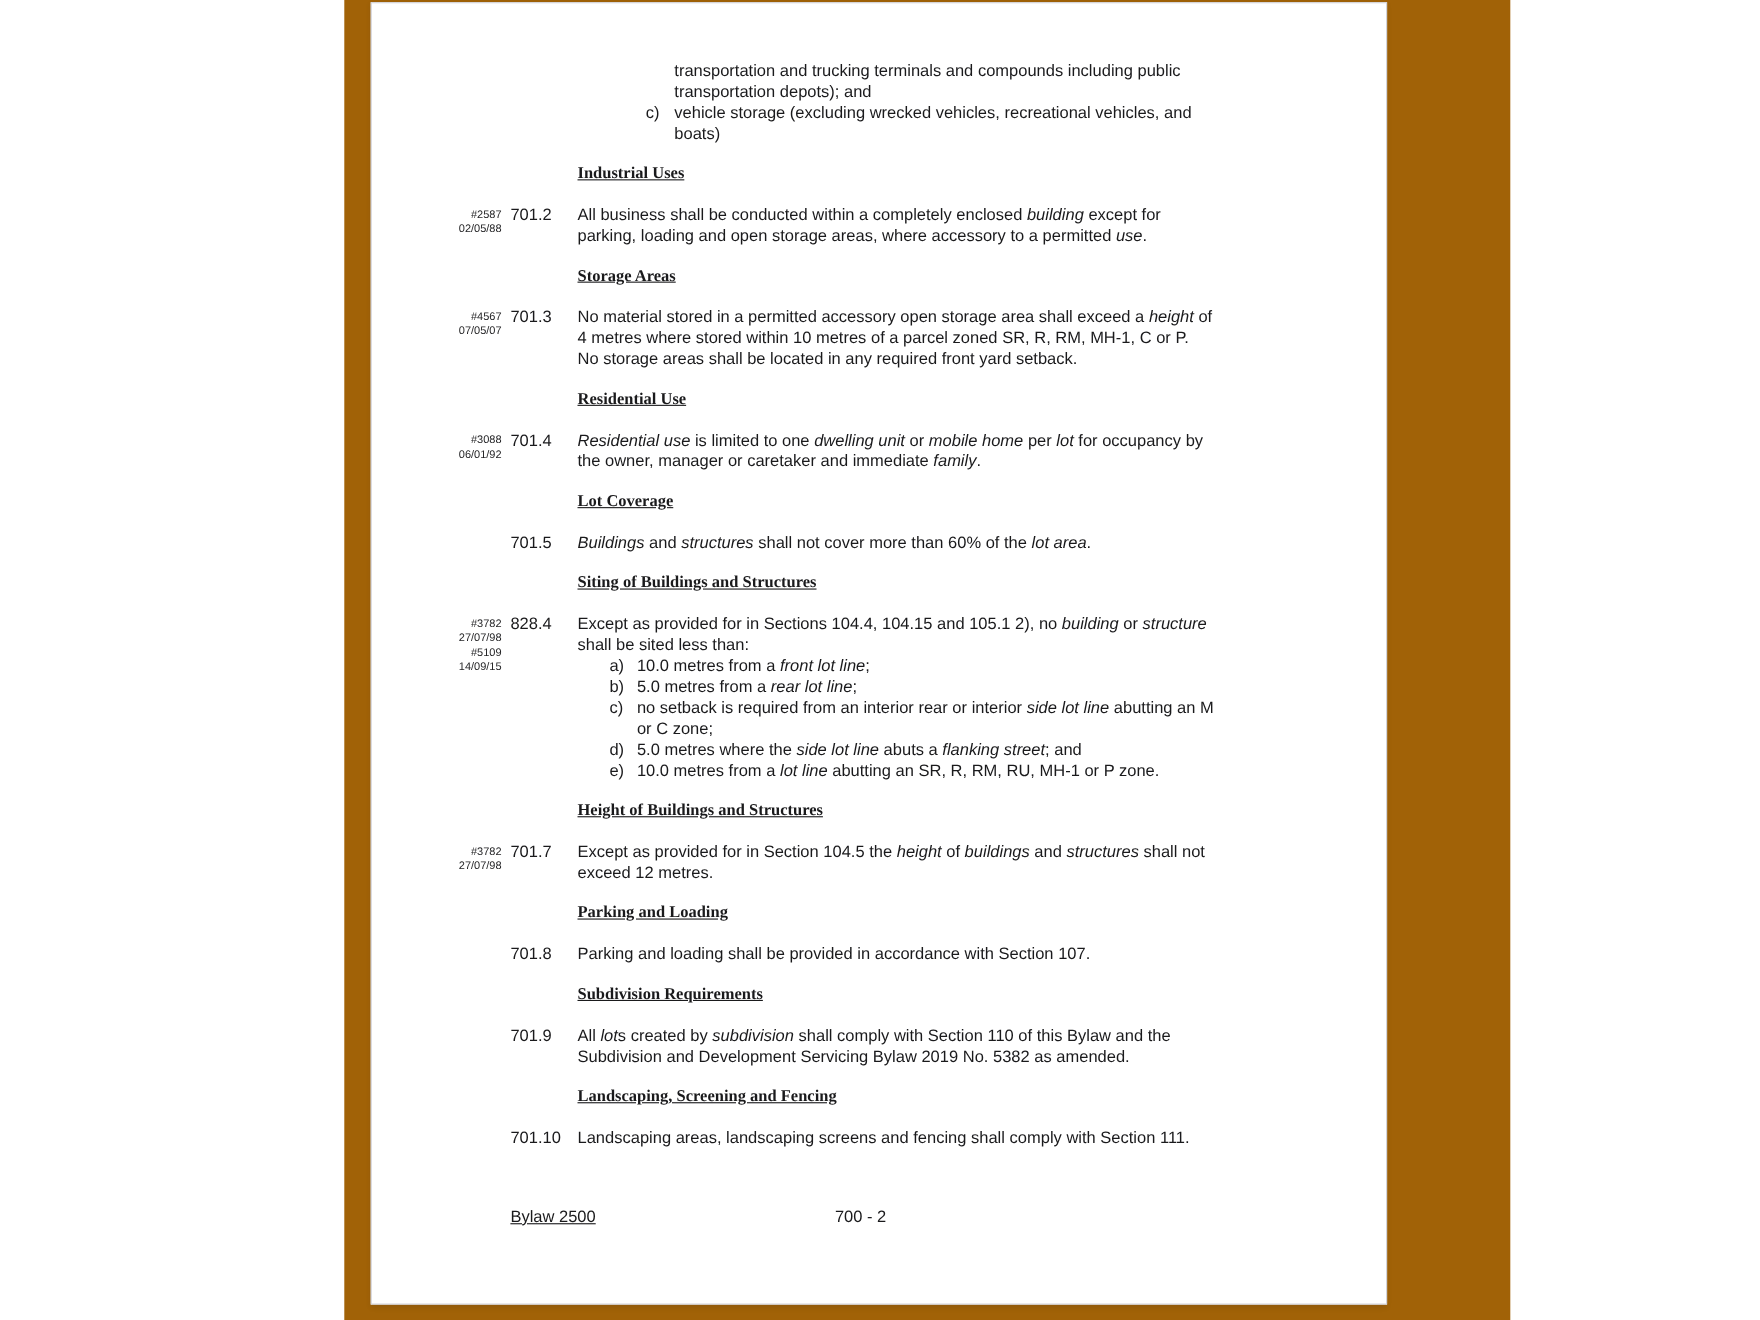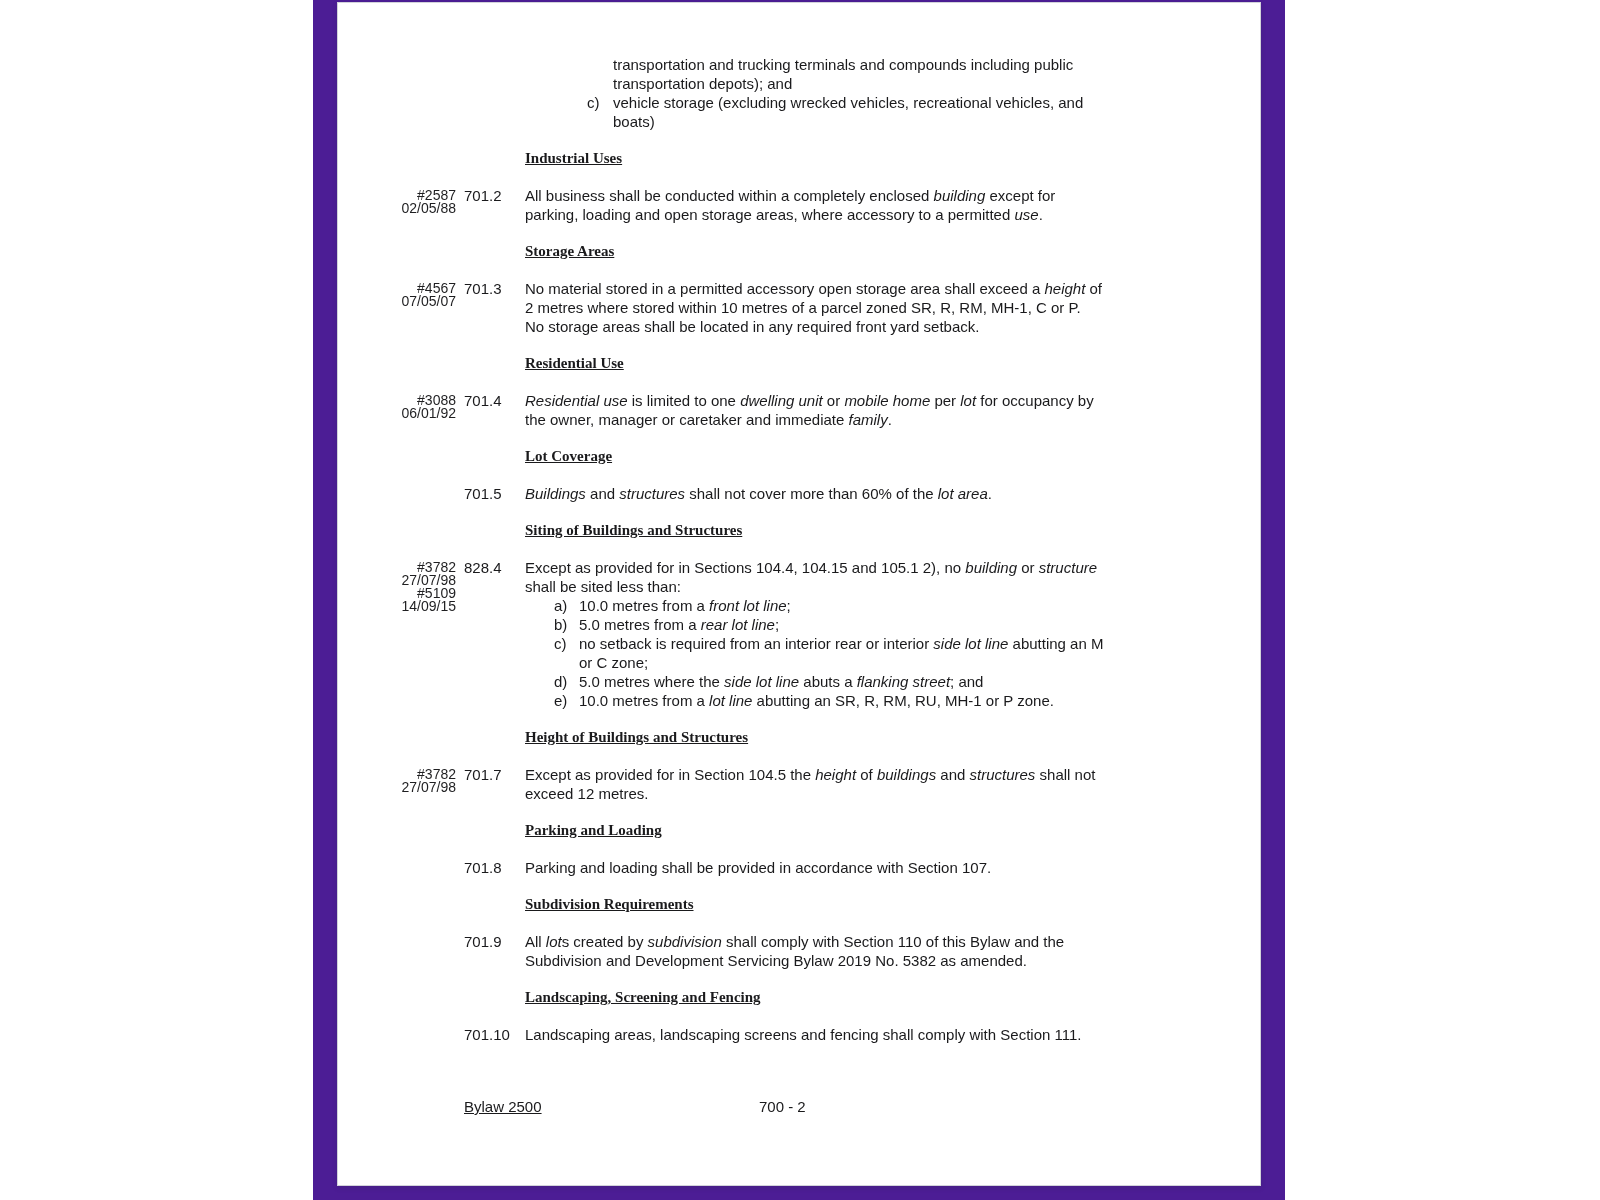--- a/index.html
+++ b/index.html
@@ -1,22 +1,22 @@
 <!DOCTYPE html>
 <html><head>
 <meta charset="utf-8">
 <style>
   * { margin:0; padding:0; box-sizing:border-box; }
   html,body {
     width:1600px; height:1200px; background:#ffffff; overflow:hidden;
     font-family:"Liberation Sans", sans-serif;
   }
   .viewer {
-    position:absolute; left:313px; top:0; width:972px; height:1200px;
-    background:#4c1d95;
+    position:absolute; left:313px; top:0; width:1060px; height:1200px;
+    background:#a16207;
   }
   .page {
     position:absolute; left:24px; top:2px; width:924px; height:1184px;
     background:#ffffff; border:1px solid #d2d3da;
     box-shadow:0 2px 5px rgba(40,44,52,0.16);
   }
   .content {
     position:absolute; left:0; top:0; width:100%;
     padding-top:52px;
     font-size:15px; line-height:19px; color:#1a1a1c;
@@ -27,21 +27,21 @@
   .cont .cline { padding-left:26px; }
   .citem { display:grid; grid-template-columns:26px 1fr; }
   
   .heading {
     margin:18px 0 0 187px;
     font-weight:bold; text-decoration:underline;font-family:Liberation Serif, serif;
   }
   
   .row { display:grid; grid-template-columns:118px 69px 637px; margin-top:18px; }
   .mn {
-    font-size:14px; line-height:13px; text-align:right;
+    font-size:10px; line-height:13px; text-align:right;
     padding-top:3px; color:#1f1f21; white-space:pre-line;
   }
   .num { padding-left:8px; }
   
   .slist .sitem { display:grid; grid-template-columns:25px 1fr; margin-left:29px; }
   .footer {
     position:absolute; left:126px; top:1094px; width:650px;
     font-size:15px; line-height:19px; color:#1a1a1c;text-decoration:underline;
   }
   .footer .fcenter { position:absolute; left:295px; top:0; }
@@ -73,21 +73,21 @@
             <div class="line"><span>parking, loading and open storage areas, where accessory to a permitted </span><span class="it">use</span><span>.</span></div>
           </div>
         </div>
         <div class="heading">Storage Areas</div>
         <div class="row">
           <div class="mn">#4567
 07/05/07</div>
           <div class="num">701.3</div>
           <div class="txt">
             <div class="line"><span>No material stored in a permitted accessory open storage area shall exceed a </span><span class="it">height</span><span> of</span></div>
-            <div class="line"><span>2 metres where stored within 10 metres of a parcel zoned SR, R, RM, MH-1, C or P.</span></div>
+            <div class="line"><span>4 metres where stored within 10 metres of a parcel zoned SR, R, RM, MH-1, C or P.</span></div>
             <div class="line"><span>No storage areas shall be located in any required front yard setback.</span></div>
           </div>
         </div>
         <div class="heading">Residential Use</div>
         <div class="row">
           <div class="mn">#3088
 06/01/92</div>
           <div class="num">701.4</div>
           <div class="txt">
             <div class="line"><span class="it">Residential use</span><span> is limited to one </span><span class="it">dwelling unit</span><span> or </span><span class="it">mobile home</span><span> per </span><span class="it">lot</span><span> for occupancy by</span></div>

